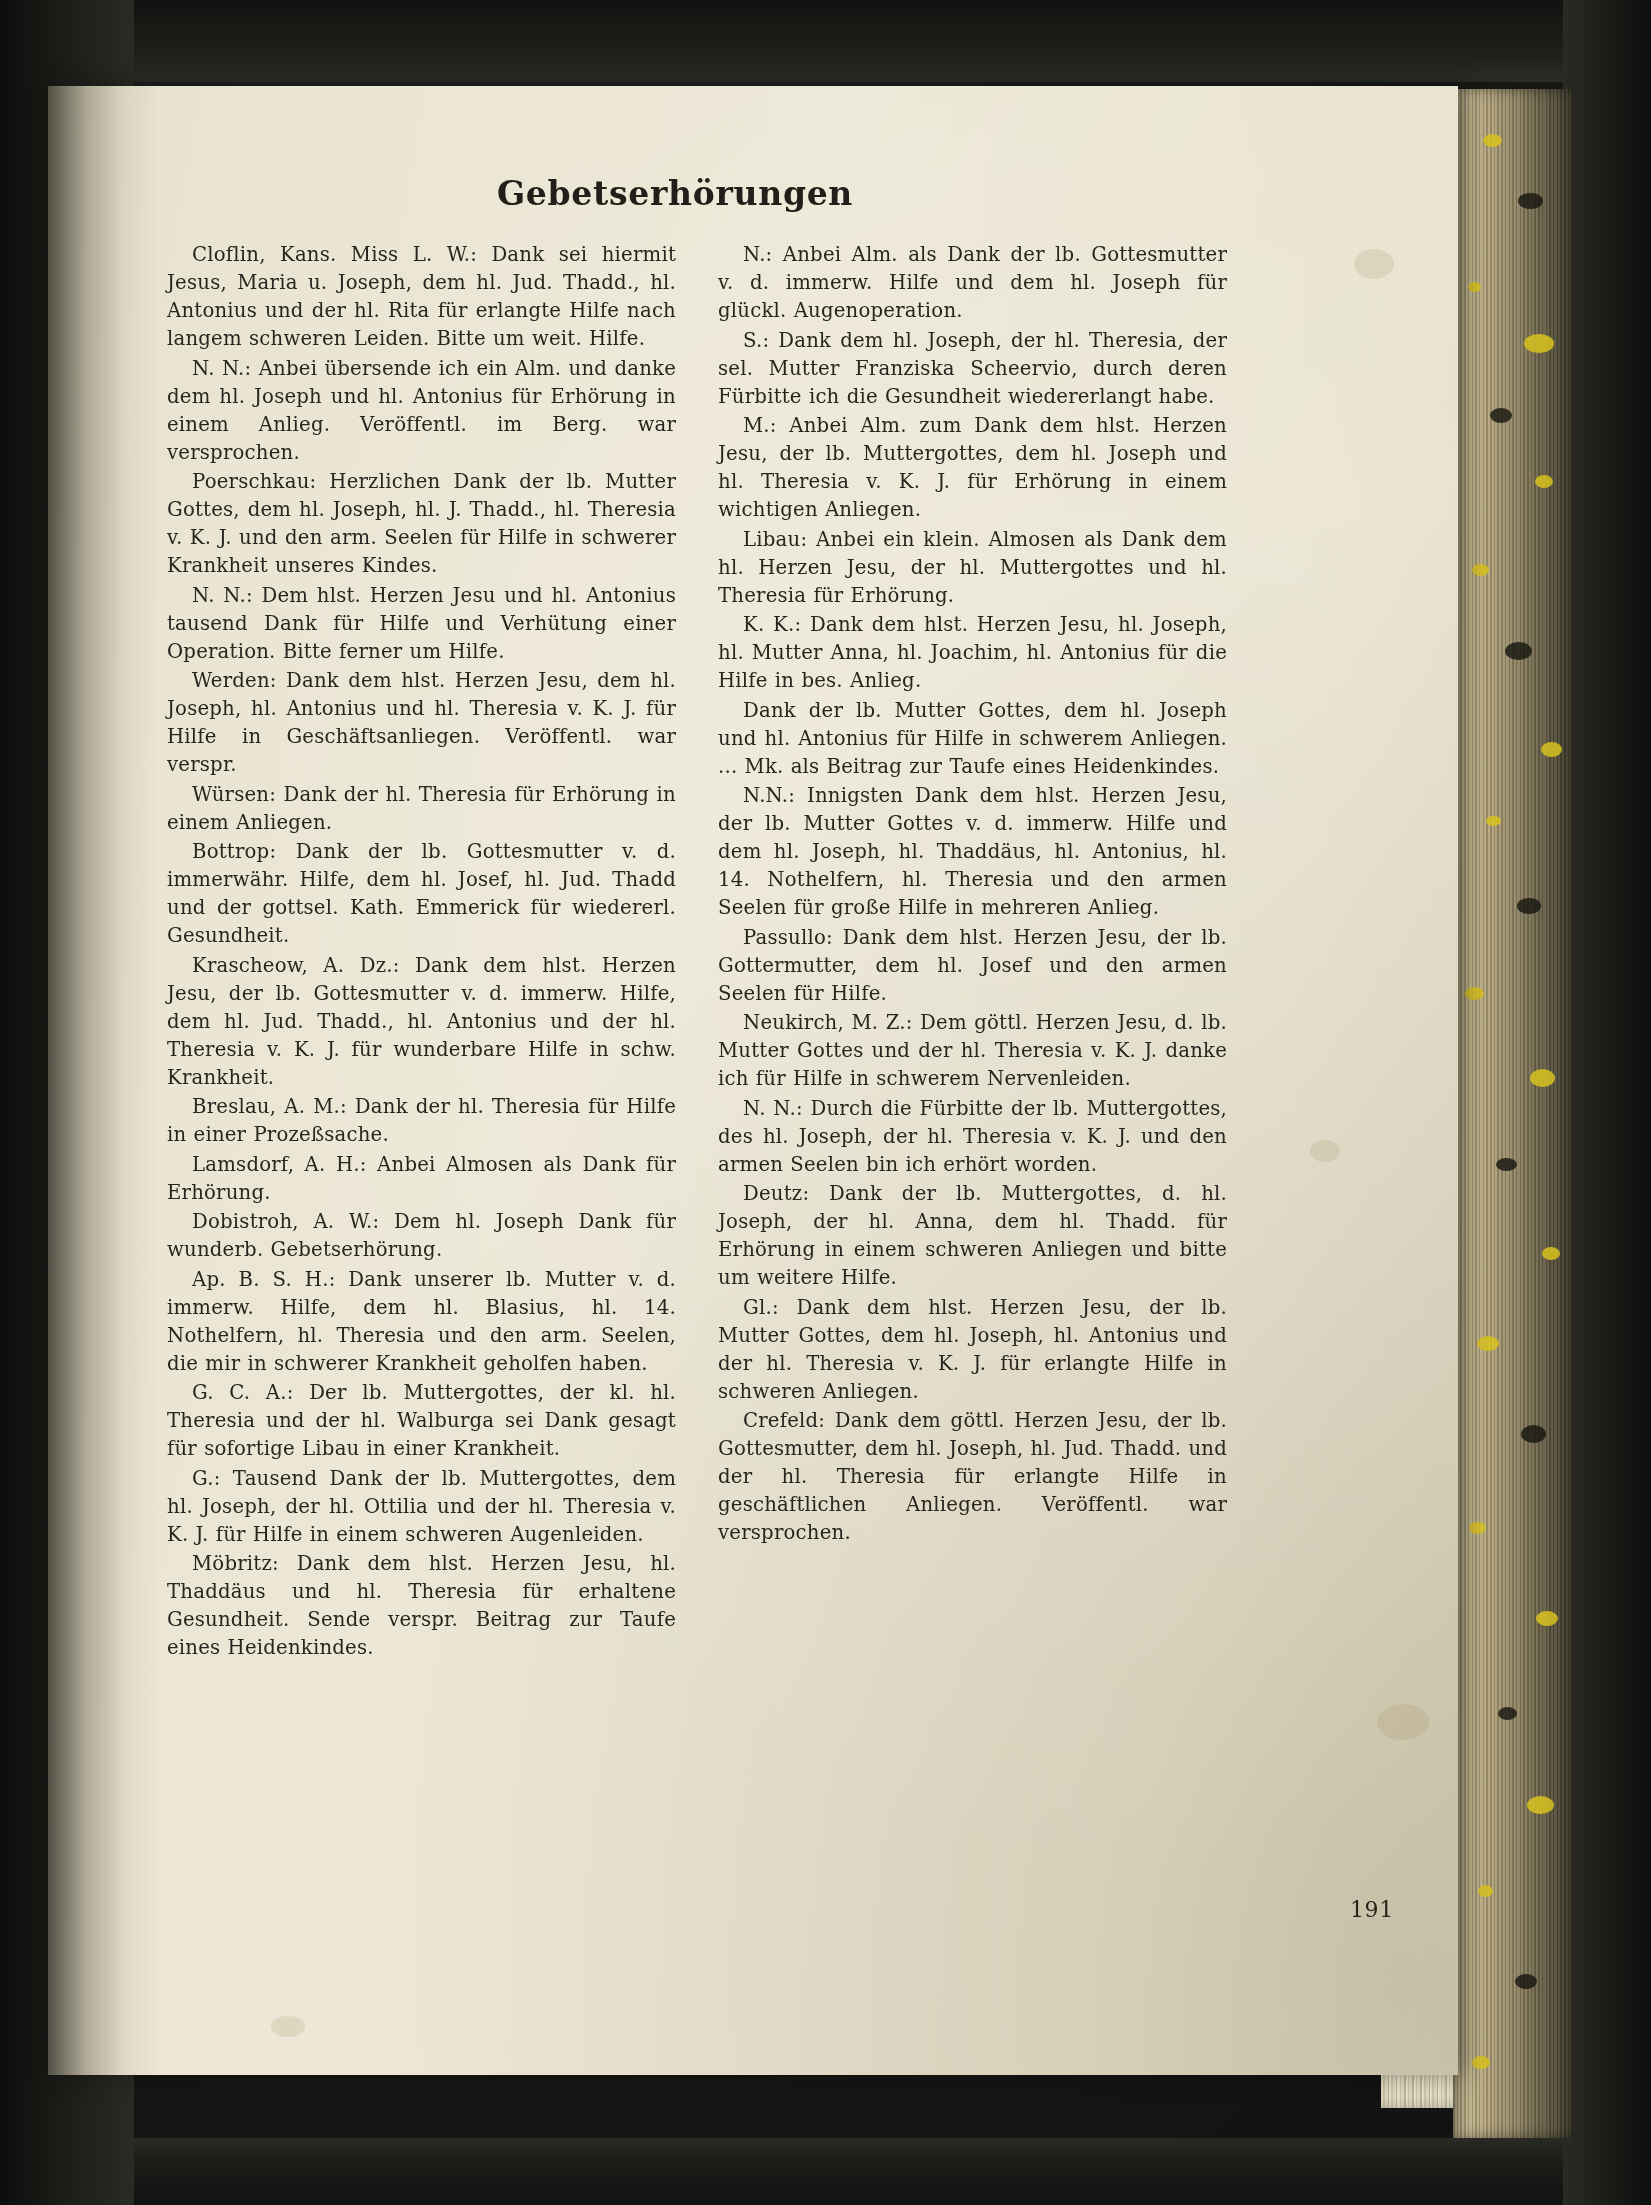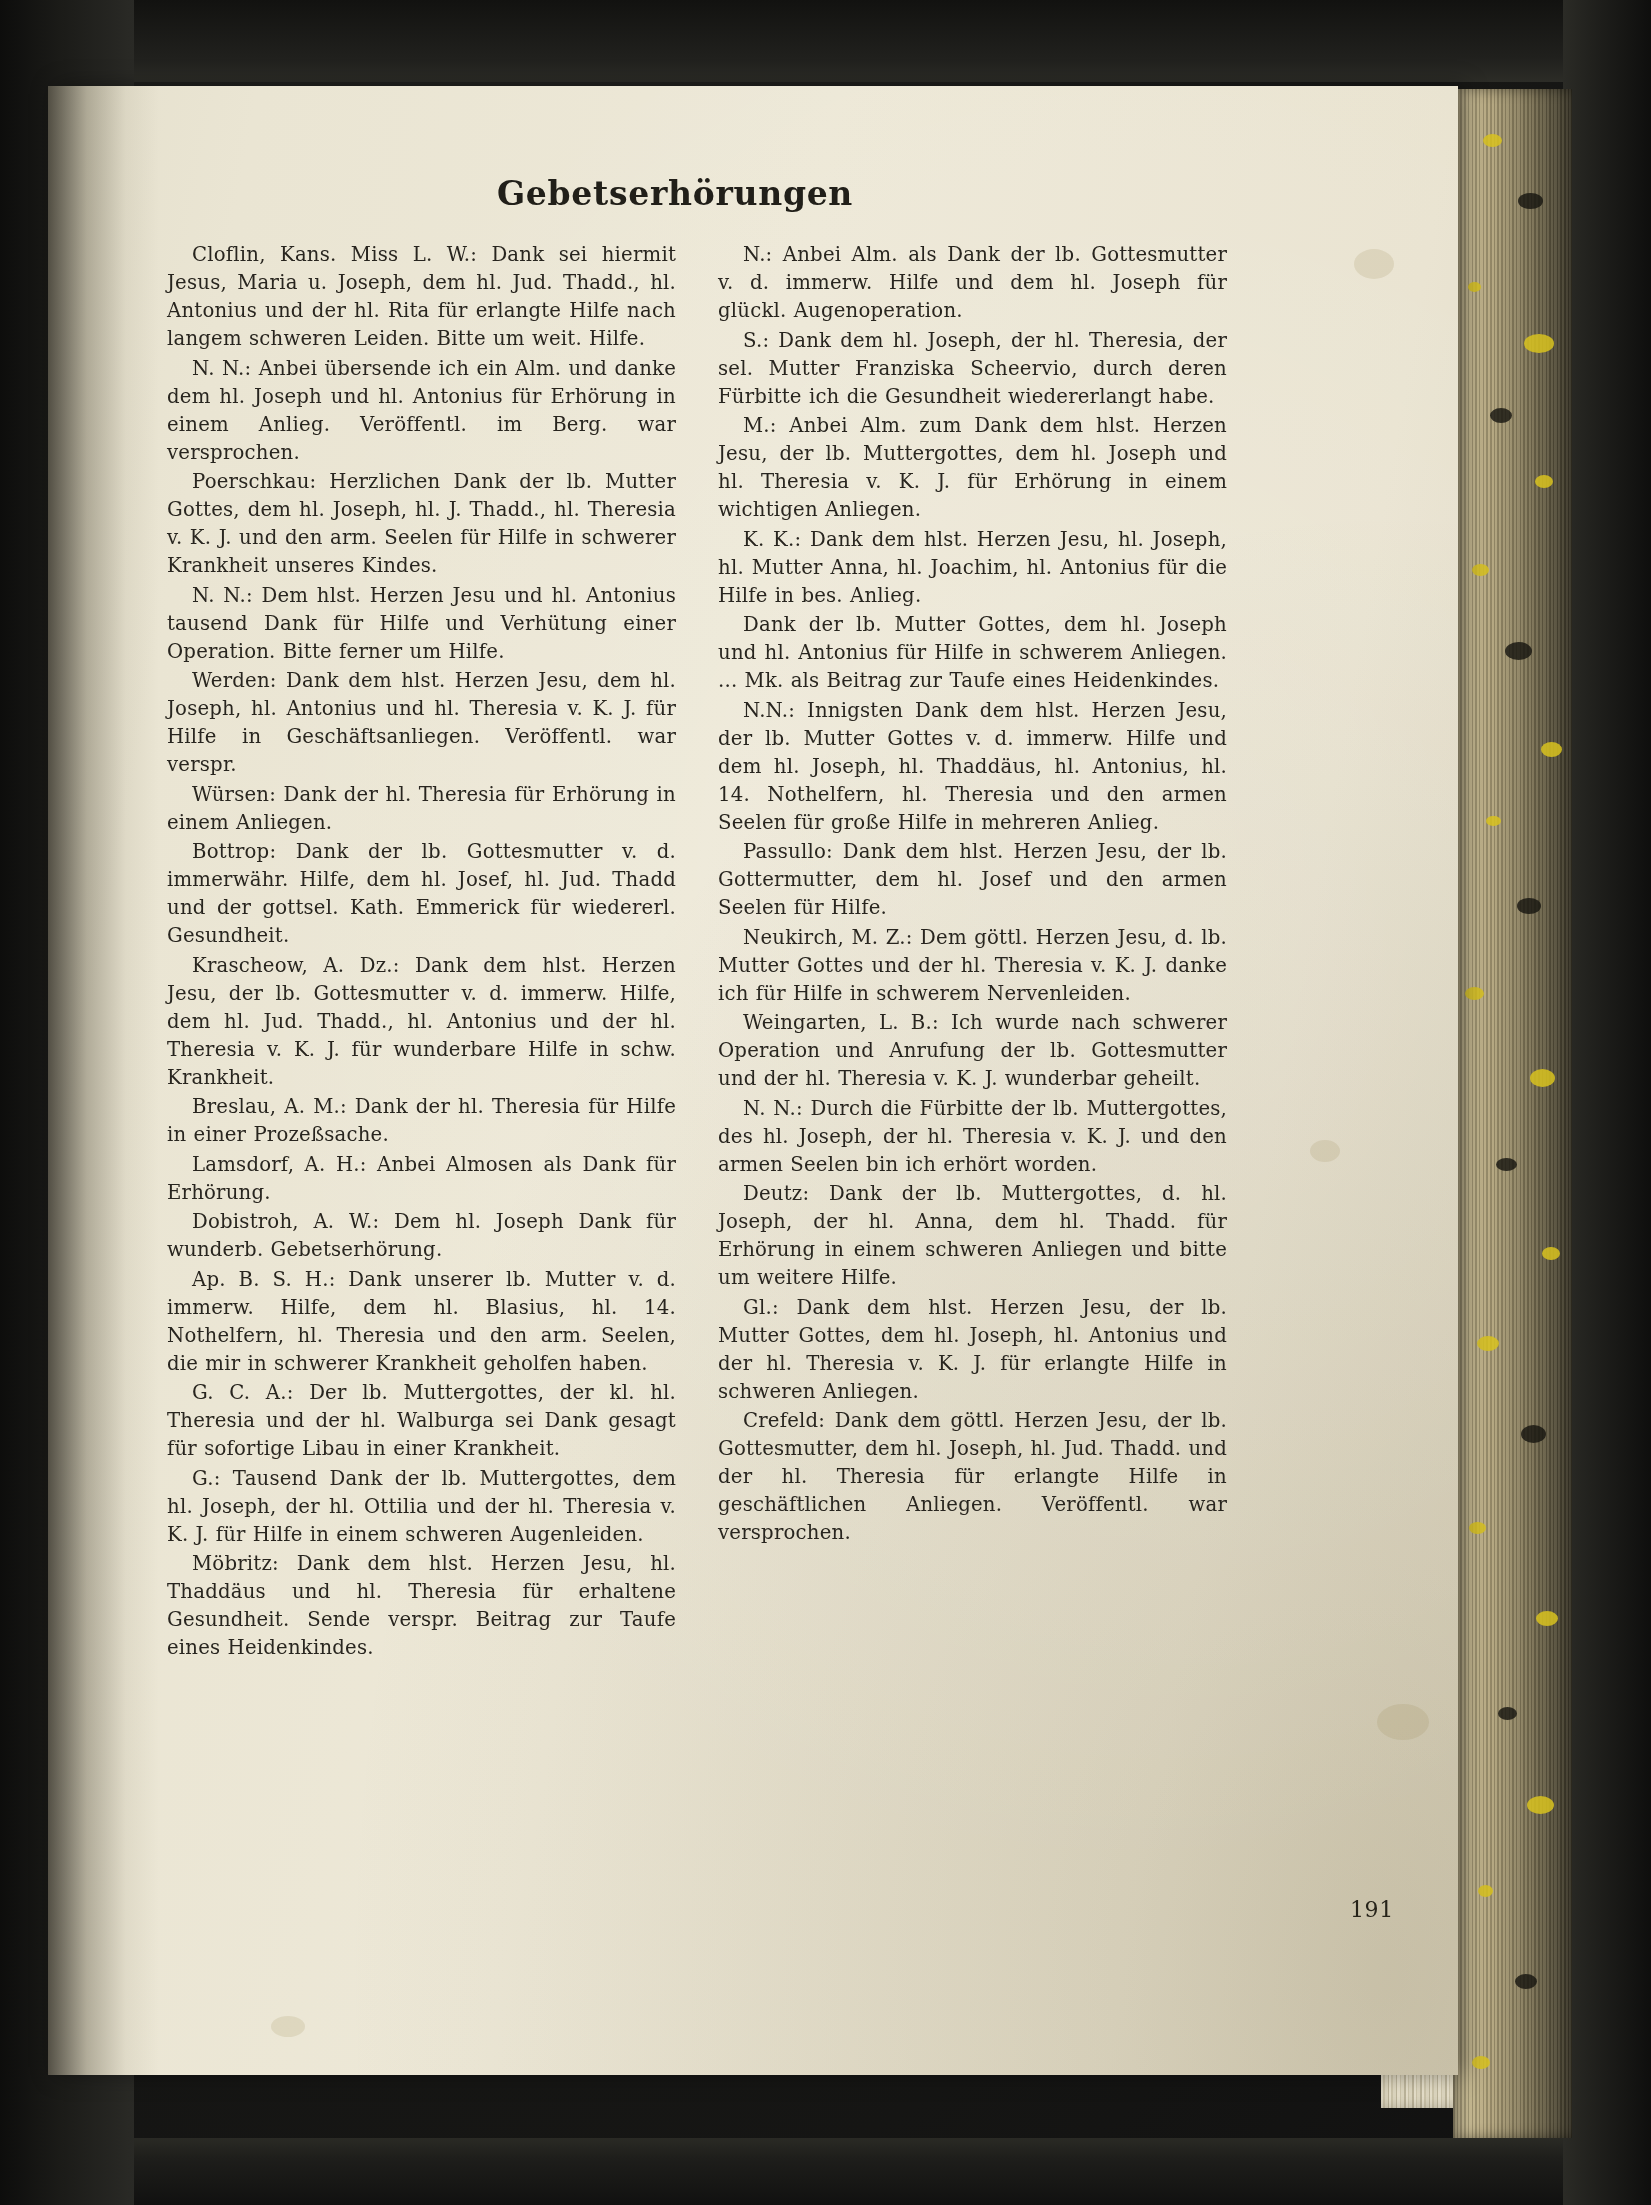--- a/index.html
+++ b/index.html
@@ -243,26 +243,26 @@
           <p class="entry">Ap. B. S. H.: Dank unserer lb. Mutter v. d. immerw. Hilfe, dem hl. Blasius, hl. 14. Nothelfern, hl. Theresia und den arm. Seelen, die mir in schwerer Krankheit geholfen haben.</p>
           <p class="entry">G. C. A.: Der lb. Muttergottes, der kl. hl. Theresia und der hl. Walburga sei Dank gesagt für sofortige Libau in einer Krankheit.</p>
           <p class="entry">G.: Tausend Dank der lb. Muttergottes, dem hl. Joseph, der hl. Ottilia und der hl. Theresia v. K. J. für Hilfe in einem schweren Augenleiden.</p>
           <p class="entry">Möbritz: Dank dem hlst. Herzen Jesu, hl. Thaddäus und hl. Theresia für erhaltene Gesundheit. Sende verspr. Beitrag zur Taufe eines Heidenkindes.</p>
         </div>
 
         <div class="col">
           <p class="entry">N.: Anbei Alm. als Dank der lb. Gottesmutter v. d. immerw. Hilfe und dem hl. Joseph für glückl. Augenoperation.</p>
           <p class="entry">S.: Dank dem hl. Joseph, der hl. Theresia, der sel. Mutter Franziska Scheervio, durch deren Fürbitte ich die Gesundheit wiedererlangt habe.</p>
           <p class="entry">M.: Anbei Alm. zum Dank dem hlst. Herzen Jesu, der lb. Muttergottes, dem hl. Joseph und hl. Theresia v. K. J. für Erhörung in einem wichtigen Anliegen.</p>
+          <p class="entry">Libau: Anbei ein klein. Almosen als Dank dem hl. Herzen Jesu, der hl. Muttergottes und hl. Theresia für Erhörung.</p>
           <p class="entry">K. K.: Dank dem hlst. Herzen Jesu, hl. Joseph, hl. Mutter Anna, hl. Joachim, hl. Antonius für die Hilfe in bes. Anlieg.</p>
           <p class="entry">Dank der lb. Mutter Gottes, dem hl. Joseph und hl. Antonius für Hilfe in schwerem Anliegen. ... Mk. als Beitrag zur Taufe eines Heidenkindes.</p>
           <p class="entry">N.N.: Innigsten Dank dem hlst. Herzen Jesu, der lb. Mutter Gottes v. d. immerw. Hilfe und dem hl. Joseph, hl. Thaddäus, hl. Antonius, hl. 14. Nothelfern, hl. Theresia und den armen Seelen für große Hilfe in mehreren Anlieg.</p>
           <p class="entry">Passullo: Dank dem hlst. Herzen Jesu, der lb. Gottermutter, dem hl. Josef und den armen Seelen für Hilfe.</p>
           <p class="entry">Neukirch, M. Z.: Dem göttl. Herzen Jesu, d. lb. Mutter Gottes und der hl. Theresia v. K. J. danke ich für Hilfe in schwerem Nervenleiden.</p>
-          <p class="entry">Weingarten, L. B.: Ich wurde nach schwerer Operation und Anrufung der lb. Gottesmutter und der hl. Theresia v. K. J. wunderbar geheilt.</p>
           <p class="entry">N. N.: Durch die Fürbitte der lb. Muttergottes, des hl. Joseph, der hl. Theresia v. K. J. und den armen Seelen bin ich erhört worden.</p>
           <p class="entry">Deutz: Dank der lb. Muttergottes, d. hl. Joseph, der hl. Anna, dem hl. Thadd. für Erhörung in einem schweren Anliegen und bitte um weitere Hilfe.</p>
           <p class="entry">Gl.: Dank dem hlst. Herzen Jesu, der lb. Mutter Gottes, dem hl. Joseph, hl. Antonius und der hl. Theresia v. K. J. für erlangte Hilfe in schweren Anliegen.</p>
           <p class="entry">Crefeld: Dank dem göttl. Herzen Jesu, der lb. Gottesmutter, dem hl. Joseph, hl. Jud. Thadd. und der hl. Theresia für erlangte Hilfe in geschäftlichen Anliegen. Veröffentl. war versprochen.</p>
         </div>
 
       </div>
     </div>
 
     <div class="folio">191</div>

